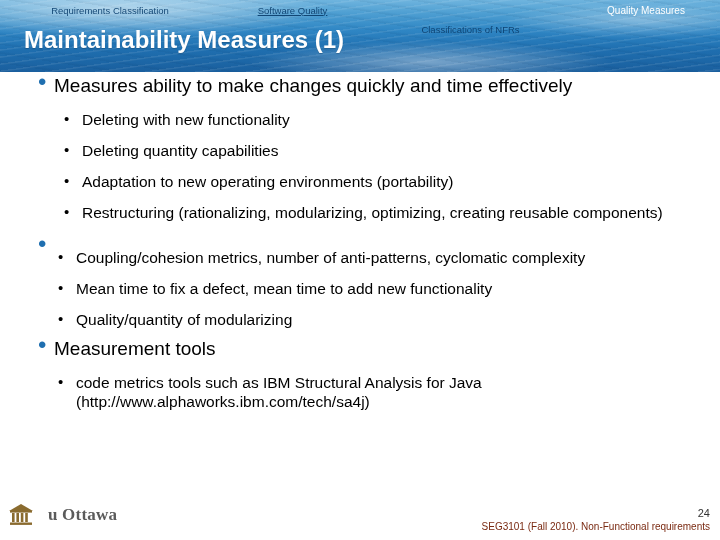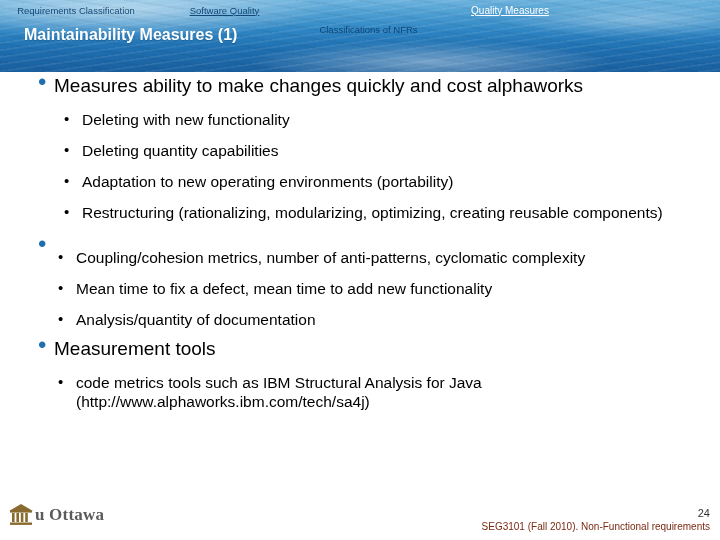--- a/index.html
+++ b/index.html
@@ -53,39 +53,39 @@
     align-items: center;
     z-index: 3;
   }
   .tab {
     color: #0b3f6e;
     font-size: 9.5px;
     line-height: 11px;
     white-space: nowrap;
     text-align: center;
     opacity: 0.92;
+    padding-left: 34px;
   }
   .tab.active {
     color: #ffffff;
-    text-decoration: underline;
     opacity: 1;
     font-size: 10px;
   }
   .tab-1 { width: 152px; }
   .tab-2 { width: 145px; text-decoration: underline; }
   .tab-3 { width: 143px; margin-top: 38px; }
   .tab-4 { width: 140px; }
 
   
   .title {
     position: absolute;
     left: 24px;
     top: 26px;
     width: 660px;
-    font-size: 16px;
+    font-size: 24px;
     font-weight: bold;
     color: #ffffff;
     letter-spacing: 0px;
     z-index: 4;
     text-shadow: 0 1px 1px rgba(0,0,0,0.18);
   }
 
   
   .body {
     position: absolute;
@@ -150,21 +150,21 @@
 
   
   .footer-logo {
     position: absolute;
     left: 8px;
     bottom: 6px;
     width: 120px;
     height: 38px;
     display: flex;
     align-items: center;
-    gap: 1px;
+    gap: 14px;
   }
   .building-icon {
     width: 26px;
     height: 26px;
     position: relative;
     flex: none;
   }
   .u-text {
     font-size: 17px;
     font-weight: bold;
@@ -203,21 +203,21 @@
     <div class="tab tab-3">Classifications of NFRs</div>
     <div class="tab tab-4 active">Quality Measures</div>
   </div>
 
   <div class="title">Maintainability Measures (1)</div>
 
   <div class="body">
 
     <div class="lvl1">
       <span class="bullet">•</span>
-      <span>Measures ability to make changes quickly and cost alphaworks</span>
+      <span>Measures ability to make changes quickly and time effectively</span>
     </div>
 
     <div class="sp-12"></div>
 
     <div class="lvl2">
       <span class="bullet">•</span>
       <span>Deleting with new functionality</span>
     </div>
 
     <div class="sp-12"></div>
@@ -258,21 +258,21 @@
 
     <div class="lvl3">
       <span class="bullet">•</span>
       <span>Mean time to fix a defect, mean time to add new functionality</span>
     </div>
 
     <div class="sp-12"></div>
 
     <div class="lvl3">
       <span class="bullet">•</span>
-      <span>Analysis/quantity of documentation</span>
+      <span>Quality/quantity of modularizing</span>
     </div>
 
     <div class="sp-8"></div>
 
     <div class="lvl1">
       <span class="bullet">•</span>
       <span>Measurement tools</span>
     </div>
 
     <div class="sp-12"></div>

